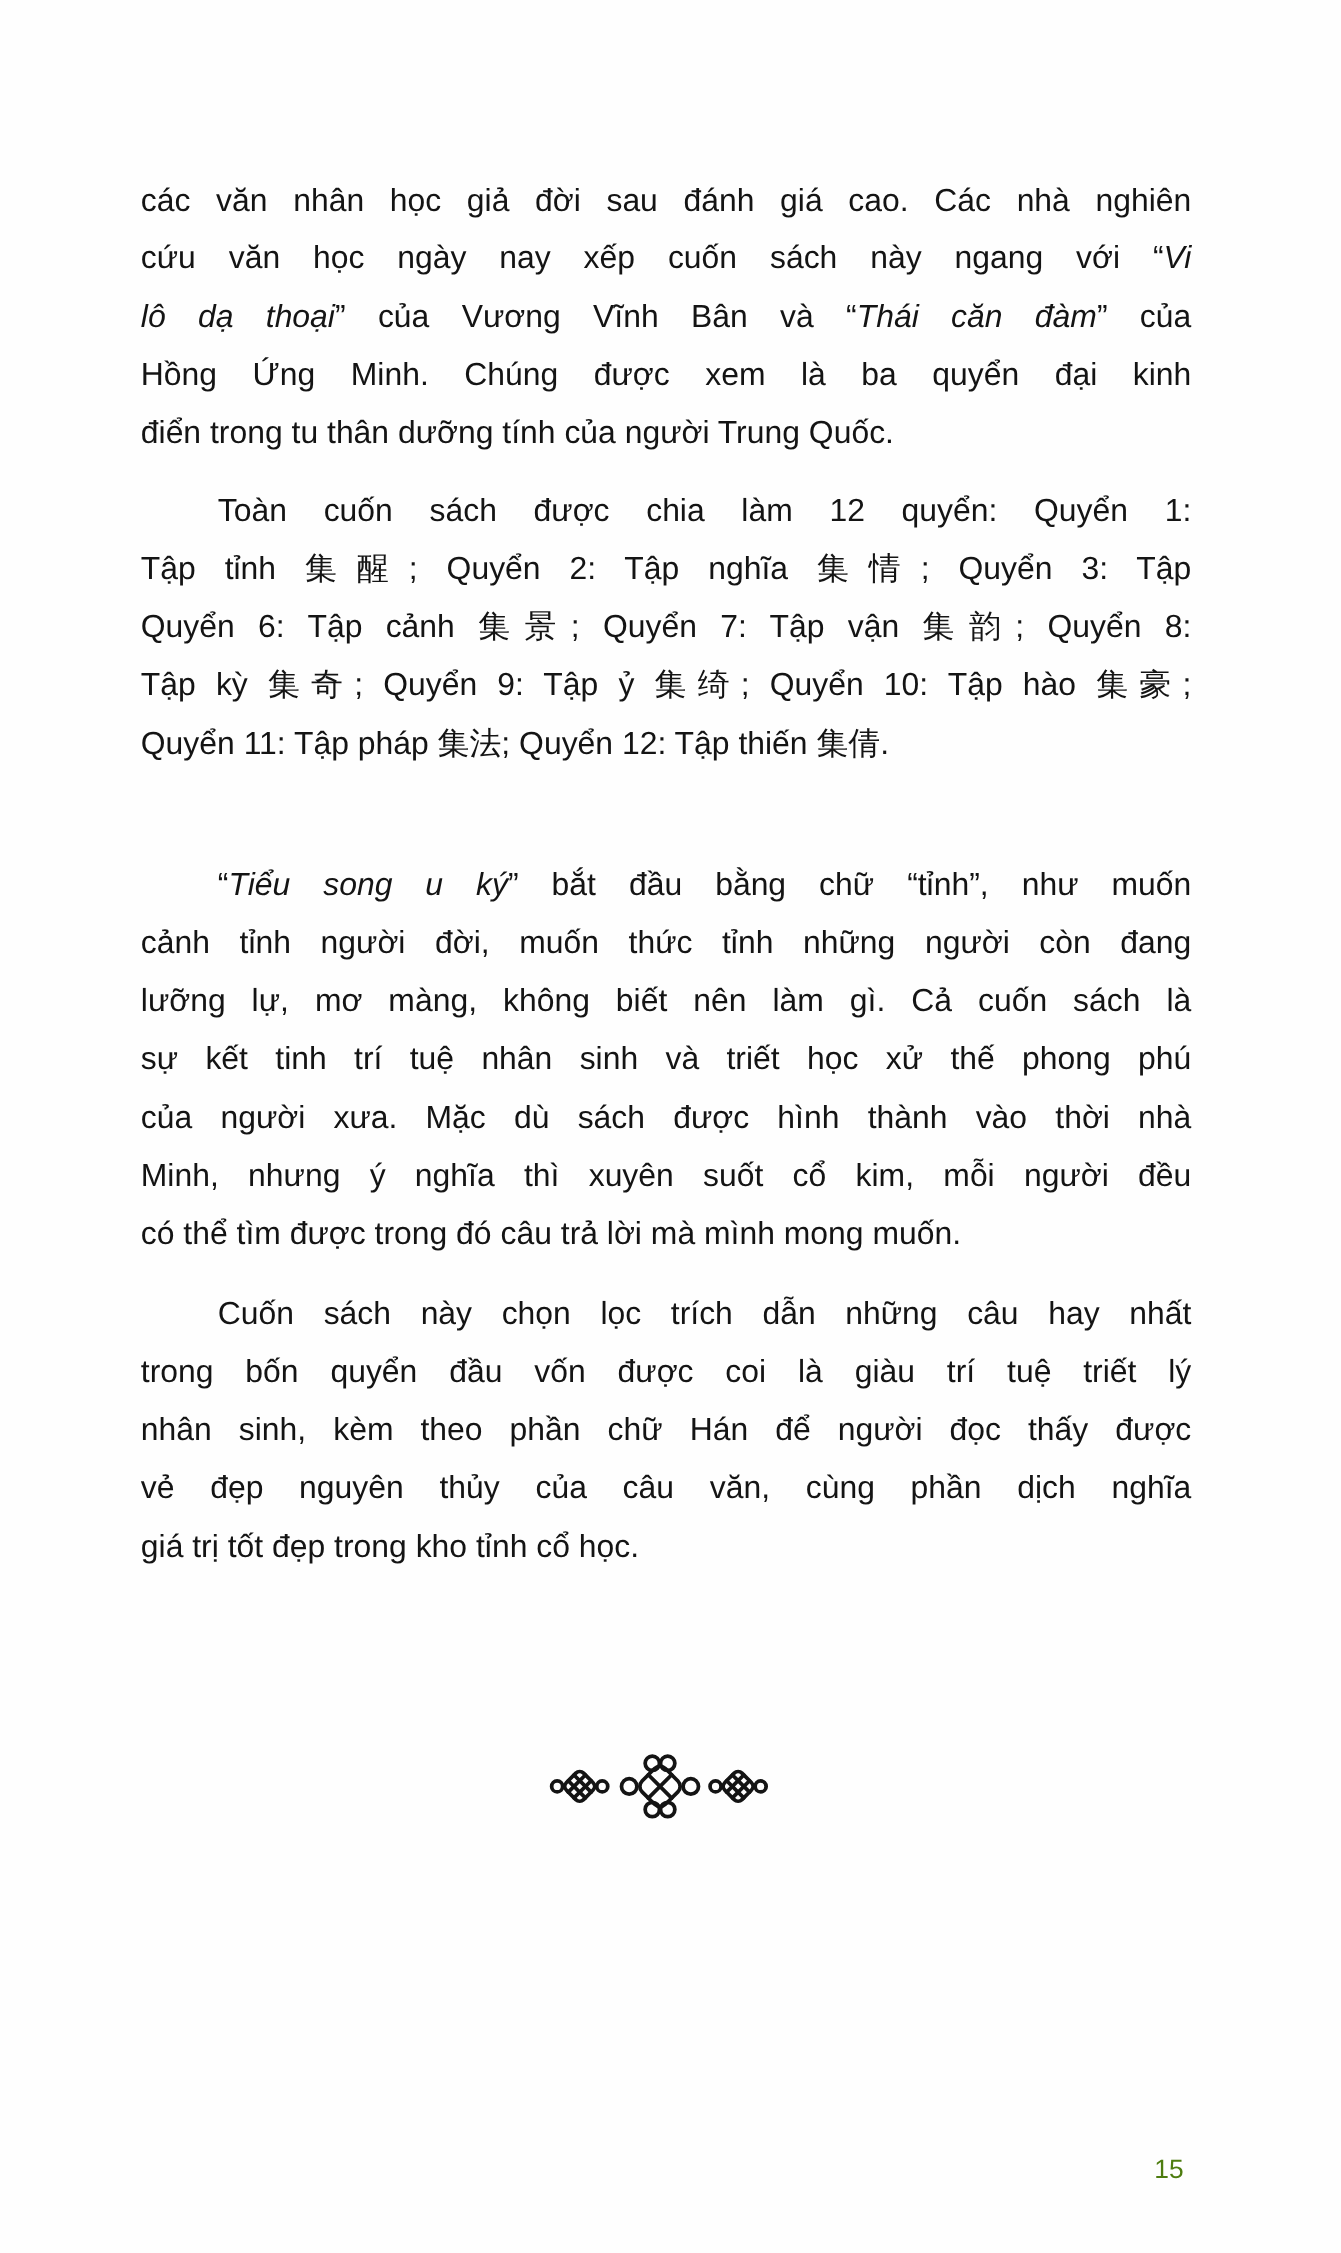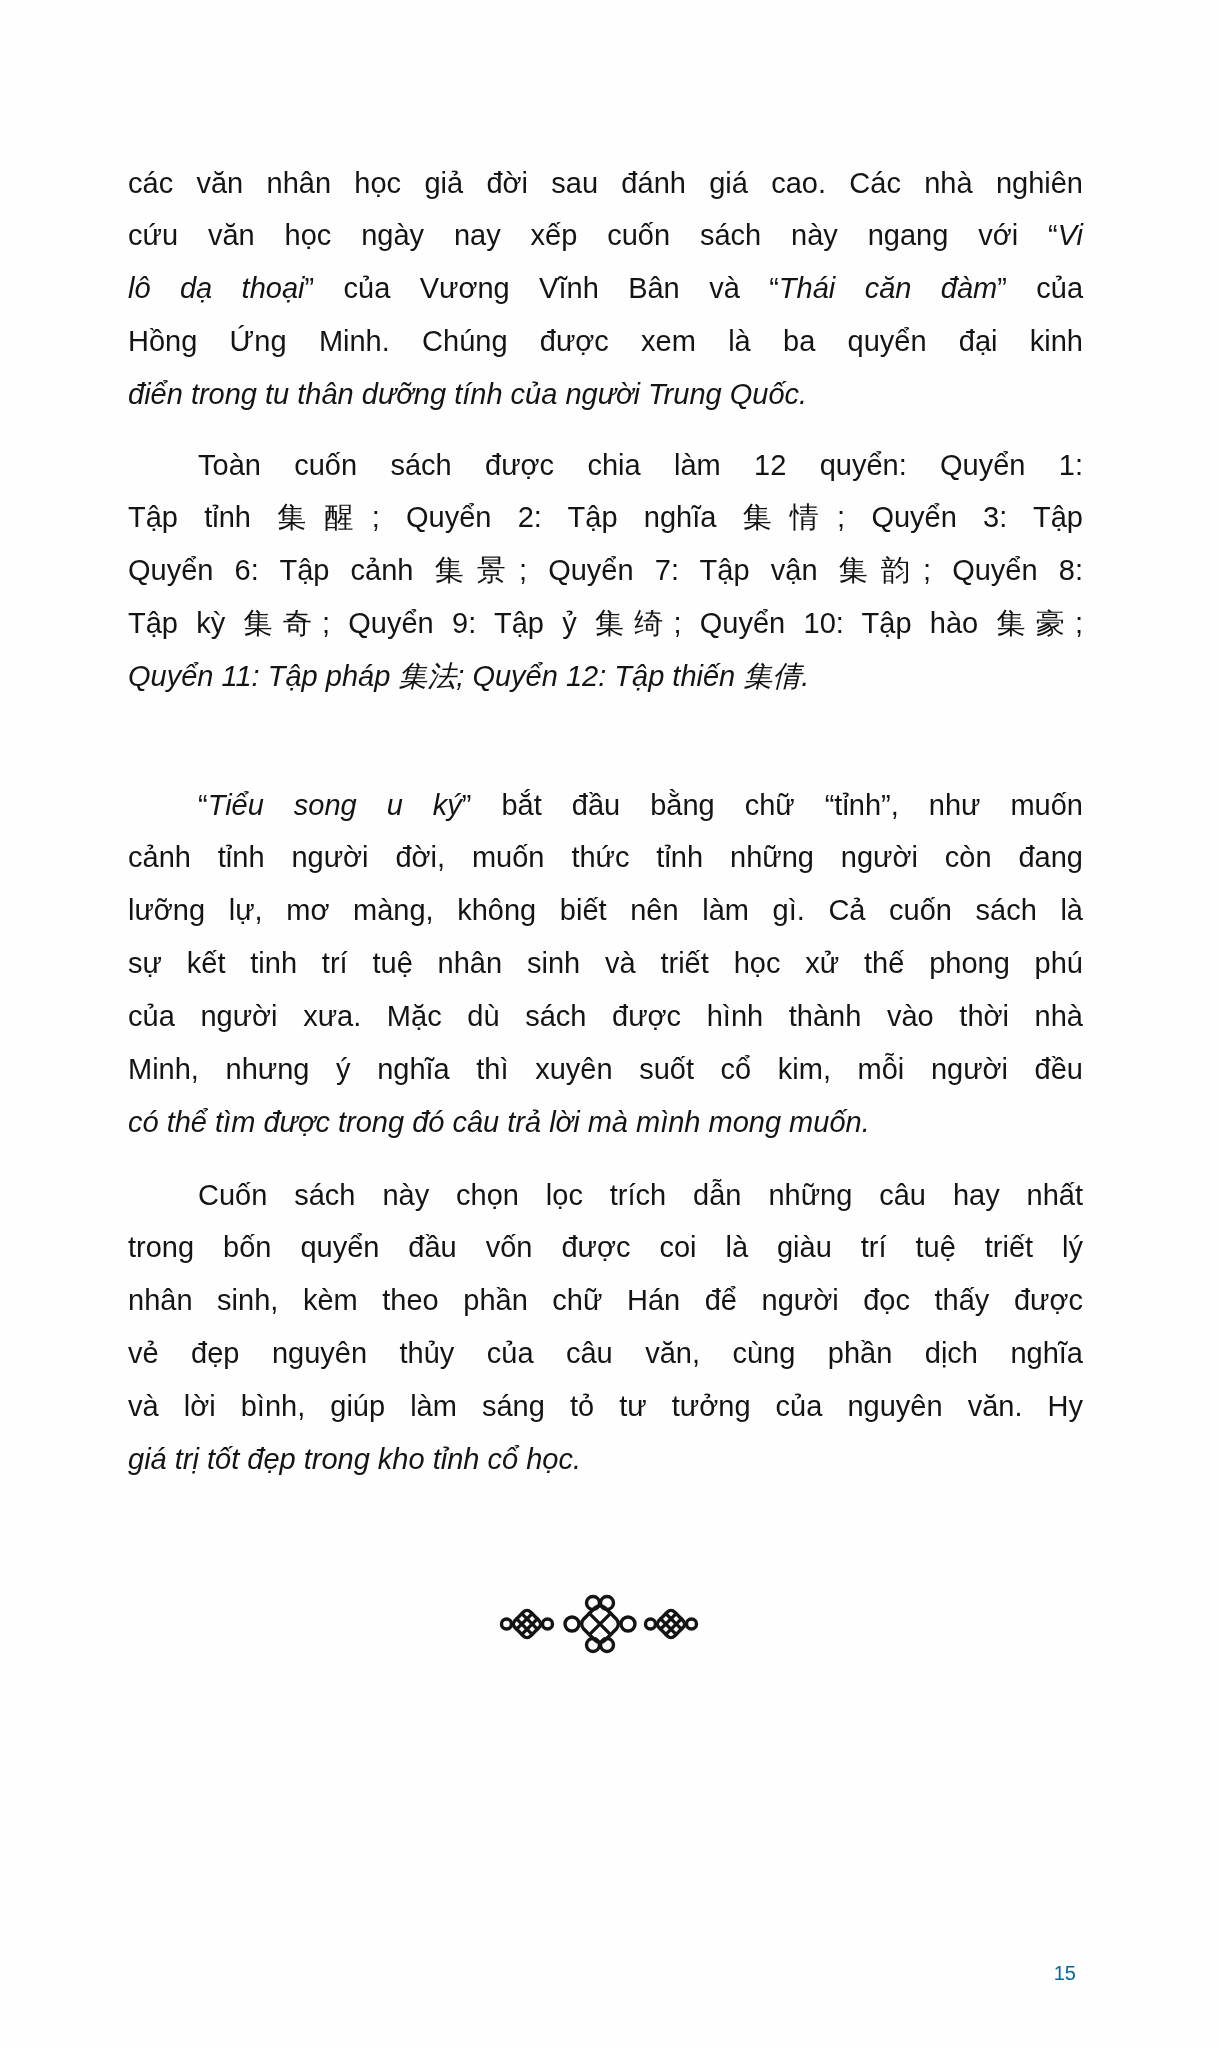--- a/index.html
+++ b/index.html
@@ -34,21 +34,20 @@
     white-space: normal;
     height: 52.9px;
     overflow: visible;
   }
   .line.first {
     padding-left: 70px;
   }
   .line.last {
     text-align: right;
     text-align-last: left;
-    font-style: italic;
   }
   .it {
     font-style: italic;
   }
   #p1 { top: 156.5px; }
   #p2 { top: 438.5px; }
   #p3 { top: 778.5px; }
   #p4 { top: 1168.5px; }
   .ornament {
     position: absolute;
@@ -58,24 +57,24 @@
     height: 72px;
   }
   .ornament svg {
     display: block;
   }
   .page-number {
     position: absolute;
     left: 1030px;
     width: 46px;
     top: 1960px;
-    font-size: 20px;
+    font-size: 24px;
     line-height: 26px;
     text-align: right;
-    color: #0369a1;
+    color: #4d7c0f;
   }
 </style>
 </head>
 <body>
 
 <div class="page">
 
   <div class="para" id="p1">
     <div class="line"><span>các văn nhân học giả đời sau đánh giá cao. Các nhà nghiên</span></div>
     <div class="line"><span>cứu văn học ngày nay xếp cuốn sách này ngang với “</span><span class="it">Vi</span></div>
@@ -100,21 +99,20 @@
     <div class="line"><span>của người xưa. Mặc dù sách được hình thành vào thời nhà</span></div>
     <div class="line"><span>Minh, nhưng ý nghĩa thì xuyên suốt cổ kim, mỗi người đều</span></div>
     <div class="line last"><span>có thể tìm được trong đó câu trả lời mà mình mong muốn.</span></div>
   </div>
 
   <div class="para" id="p4">
     <div class="line first"><span>Cuốn sách này chọn lọc trích dẫn những câu hay nhất</span></div>
     <div class="line"><span>trong bốn quyển đầu vốn được coi là giàu trí tuệ triết lý</span></div>
     <div class="line"><span>nhân sinh, kèm theo phần chữ Hán để người đọc thấy được</span></div>
     <div class="line"><span>vẻ đẹp nguyên thủy của câu văn, cùng phần dịch nghĩa</span></div>
-    <div class="line"><span>và lời bình, giúp làm sáng tỏ tư tưởng của nguyên văn. Hy</span></div>
     <div class="line last"><span>giá trị tốt đẹp trong kho tỉnh cổ học.</span></div>
   </div>
 
   <div class="ornament">
     <svg width="220" height="72" viewBox="490 1588 220 72" xmlns="http://www.w3.org/2000/svg" fill="none" stroke="#141414" stroke-width="3.4" stroke-linecap="round" stroke-linejoin="round">
 
       <g transform="translate(527,1624)">
         <g transform="rotate(45)">
           <rect x="-11" y="-11" width="22" height="22" rx="5"></rect>
           <line x1="-3.7" y1="-11" x2="-3.7" y2="11"></line>

